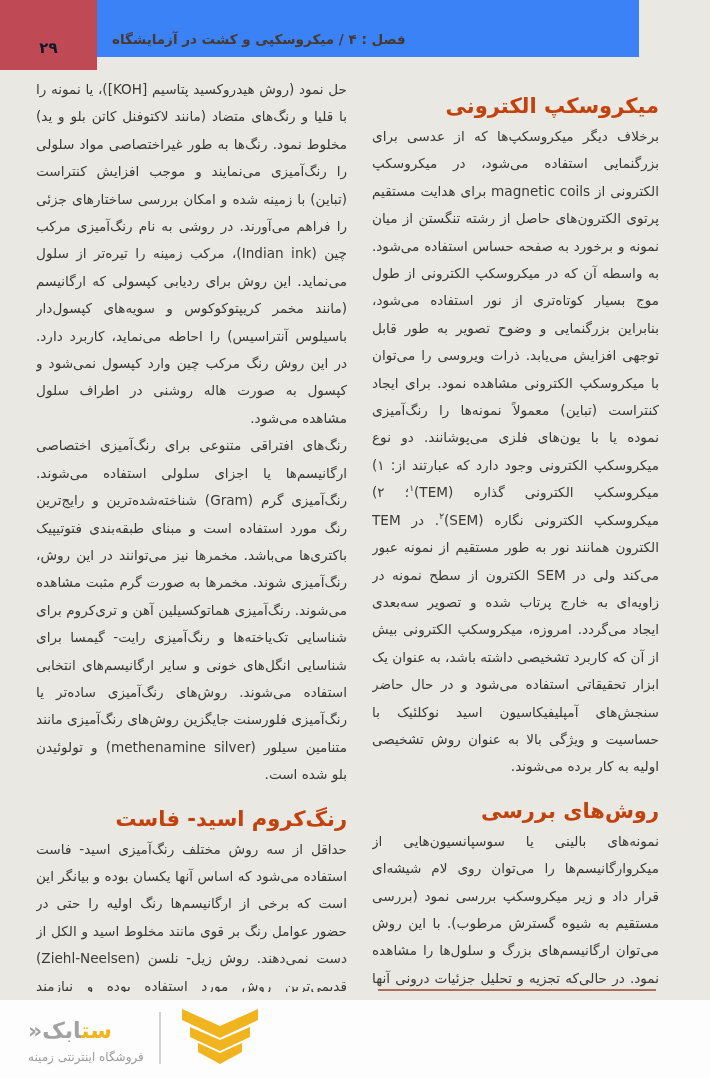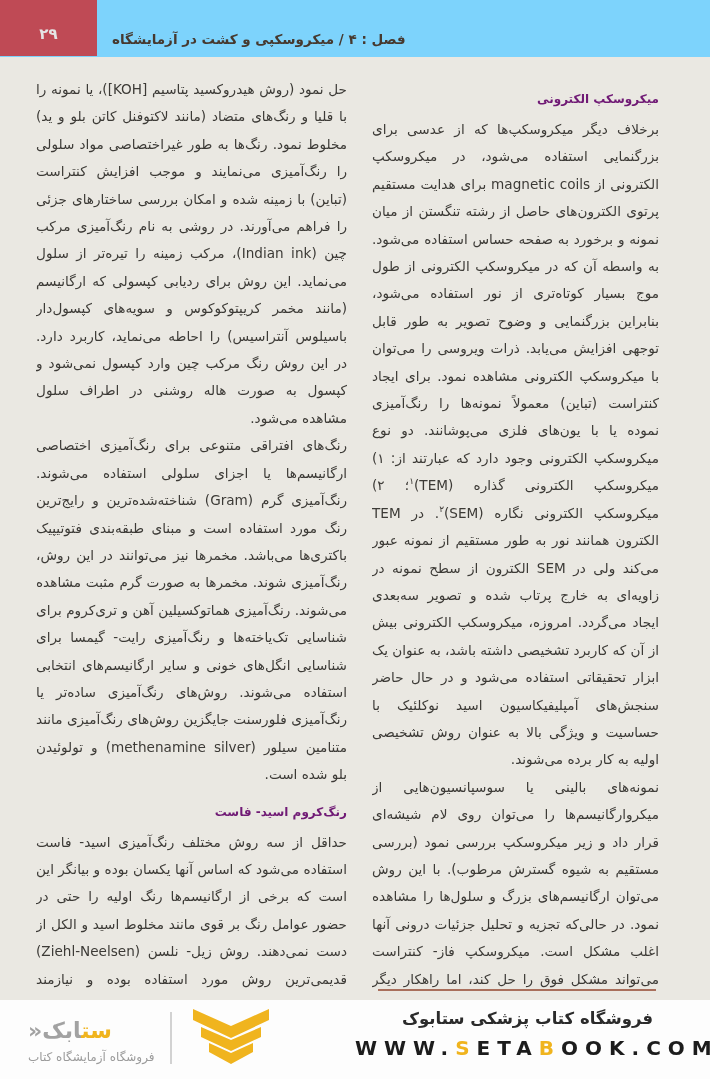--- a/index.html
+++ b/index.html
@@ -3,42 +3,42 @@
 <meta charset="utf-8">
 <style>
   html,body{margin:0;padding:0;}
   body{
     width:710px;height:1079px;overflow:hidden;position:relative;
     background:#eae8e2;
     font-family:"DejaVu Sans",sans-serif;
   }
   .page{position:absolute;inset:0;}
   
-  .header-band{position:absolute;top:0;left:0;width:710px;height:57px;background:#7dd3fc;text-decoration:underline;}
+  .header-band{position:absolute;top:0;left:0;width:639px;height:57px;background:#3b82f6;text-decoration:underline;}
   .page-num-box{
-    position:absolute;top:0;left:0;width:97px;height:56px;background:#bf4a55;
-    color:#e5e5e5;font-weight:bold;font-size:15px;
+    position:absolute;top:0;left:0;width:97px;height:70px;background:#bf4a55;
+    color:#0f172a;font-weight:bold;font-size:15px;
     display:flex;align-items:flex-end;justify-content:center;
     padding-bottom:13px;box-sizing:border-box;
   }
   .chapter-title{
     position:absolute;top:31px;left:112px;direction:rtl;
     font-size:13.5px;font-weight:bold;color:#46392f;white-space:nowrap;
   }
   
   .col{
     position:absolute;top:76px;direction:rtl;text-align:justify;
     color:#3c3a36;font-size:13.6px;line-height:27.4px;overflow:hidden;
   }
   .col-right{left:372px;width:287px;height:916px;}
   .col-left{left:36px;width:311px;height:916px;}
   .col p{margin:0;}
   .sec-heading{
-    font-size:12px;font-weight:bold;color:#701a75;
-    margin:9px 0 2px 0;line-height:29px;text-align:right;
+    font-size:21px;font-weight:bold;color:#c2410c;
+    margin:16px 0 2px 0;line-height:29px;text-align:right;
   }
   sup.fn{font-size:9px;line-height:0;}
   .footnote-rule{
     position:absolute;left:378px;top:989px;width:278px;height:0;
     border-top:2px solid #a96f5c;
   }
   
   .footer{position:absolute;left:0;top:1000px;width:710px;height:79px;background:#fdfdfd;}
   .logo-group{position:absolute;left:28px;top:9px;display:flex;align-items:center;}
   .wordmark{direction:rtl;font-size:22px;font-weight:bold;line-height:36px;text-align:left;white-space:nowrap;}
@@ -62,49 +62,46 @@
   </div>
   <div class="page-num-box">
     <span>۲۹</span>
   </div>
 
   <div class="col col-right">
 
     <div class="sec-heading">میکروسکپ الکترونی</div>
     <p><span>برخلاف دیگر میکروسکپ‌ها که از عدسی برای بزرگنمایی استفاده می‌شود، در میکروسکپ الکترونی از magnetic coils برای هدایت مستقیم پرتوی الکترون‌های حاصل از رشته تنگستن از میان نمونه و برخورد به صفحه حساس استفاده می‌شود. به واسطه آن که در میکروسکپ الکترونی از طول موج بسیار کوتاه‌تری از نور استفاده می‌شود، بنابراین بزرگنمایی و وضوح تصویر به طور قابل توجهی افزایش می‌یابد. ذرات ویروسی را می‌توان با میکروسکپ الکترونی مشاهده نمود. برای ایجاد کنتراست (تباین) معمولاً نمونه‌ها را رنگ‌آمیزی نموده یا با یون‌های فلزی می‌پوشانند. دو نوع میکروسکپ الکترونی وجود دارد که عبارتند از: ۱) میکروسکپ الکترونی گذاره (TEM)</span><sup class="fn">۱</sup><span>؛ ۲) میکروسکپ الکترونی نگاره (SEM)</span><sup class="fn">۲</sup><span>. در TEM الکترون همانند نور به طور مستقیم از نمونه عبور می‌کند ولی در SEM الکترون از سطح نمونه در زاویه‌ای به خارج پرتاب شده و تصویر سه‌بعدی ایجاد می‌گردد. امروزه، میکروسکپ الکترونی بیش از آن که کاربرد تشخیصی داشته باشد، به عنوان یک ابزار تحقیقاتی استفاده می‌شود و در حال حاضر سنجش‌های آمپلیفیکاسیون اسید نوکلئیک با حساسیت و ویژگی بالا به عنوان روش تشخیصی اولیه به کار برده می‌شوند.</span></p>
 
+    <div class="sec-heading">روش‌های بررسی</div>
     <p><span>نمونه‌های بالینی یا سوسپانسیون‌هایی از میکروارگانیسم‌ها را می‌توان روی لام شیشه‌ای قرار داد و زیر میکروسکپ بررسی نمود (بررسی مستقیم به شیوه گسترش مرطوب). با این روش می‌توان ارگانیسم‌های بزرگ و سلول‌ها را مشاهده نمود. در حالی‌که تجزیه و تحلیل جزئیات درونی آنها اغلب مشکل است. میکروسکپ فاز- کنتراست می‌تواند مشکل فوق را حل کند، اما راهکار دیگر رنگ‌آمیزی نمونه یا ارگانیسم با استفاده از روش‌های متنوع است (</span></p>
 
   </div>
 
   <div class="col col-left">
     <p>حل نمود (روش هیدروکسید پتاسیم [KOH])، یا نمونه را با قلیا و رنگ‌های متضاد (مانند لاکتوفنل کاتن بلو و ید) مخلوط نمود. رنگ‌ها به طور غیراختصاصی مواد سلولی را رنگ‌آمیزی می‌نمایند و موجب افزایش کنتراست (تباین) با زمینه شده و امکان بررسی ساختارهای جزئی را فراهم می‌آورند. در روشی به نام رنگ‌آمیزی مرکب چین (Indian ink)، مرکب زمینه را تیره‌تر از سلول می‌نماید. این روش برای ردیابی کپسولی که ارگانیسم (مانند مخمر کریپتوکوکوس و سویه‌های کپسول‌دار باسیلوس آنتراسیس) را احاطه می‌نماید، کاربرد دارد. در این روش رنگ مرکب چین وارد کپسول نمی‌شود و کپسول به صورت هاله روشنی در اطراف سلول مشاهده می‌شود.</p>
 
     <p>رنگ‌های افتراقی متنوعی برای رنگ‌آمیزی اختصاصی ارگانیسم‌ها یا اجزای سلولی استفاده می‌شوند. رنگ‌آمیزی گرم (Gram) شناخته‌شده‌ترین و رایج‌ترین رنگ مورد استفاده است و مبنای طبقه‌بندی فتوتیپیک باکتری‌ها می‌باشد. مخمرها نیز می‌توانند در این روش، رنگ‌آمیزی شوند. مخمرها به صورت گرم مثبت مشاهده می‌شوند. رنگ‌آمیزی هماتوکسیلین آهن و تری‌کروم برای شناسایی تک‌یاخته‌ها و رنگ‌آمیزی رایت- گیمسا برای شناسایی انگل‌های خونی و سایر ارگانیسم‌های انتخابی استفاده می‌شوند. روش‌های رنگ‌آمیزی ساده‌تر یا رنگ‌آمیزی فلورسنت جایگزین روش‌های رنگ‌آمیزی مانند متنامین سیلور (methenamine silver) و تولوئیدن بلو شده است.</p>
 
     <div class="sec-heading">رنگ‌کروم اسید- فاست</div>
     <p>حداقل از سه روش مختلف رنگ‌آمیزی اسید- فاست استفاده می‌شود که اساس آنها یکسان بوده و بیانگر این است که برخی از ارگانیسم‌ها رنگ اولیه را حتی در حضور عوامل رنگ بر قوی مانند مخلوط اسید و الکل از دست نمی‌دهند. روش زیل- نلسن (Ziehl-Neelsen) قدیمی‌ترین روش مورد استفاده بوده و نیازمند حرارت‌دهی نمونه در هنگام رنگ‌آمیزی است. اکثر آزمایشگاه‌ها روش رنگ‌آمیزی اسید- فاست سرد (روش کینیون [Kinyoun]) یا رنگ‌آمیزی فلوروکروم (روش اورامین- رودامین) را جایگزین روش زیل- نلسن نموده‌اند. روش رنگ‌آمیزی فلوروکروم روش انتخابی است، زیرا نواحی وسیعی از نمونه را می‌توان سریعاً به واسطه جستجوی ارگانیسم‌های درخشان (فلورسنت) در زمینه تاریک بررسی نمود برخی از ارگانیسم‌ها اسید- فاست نسبی</p>
   </div>
 
   <div class="footnote-rule"></div>
 
   <div class="footer">
 
     <div class="logo-group">
       <div>
         <div class="wordmark"><span class="wm-accent">ست</span><span class="wm-gray">ابک«</span></div>
-        <div class="tagline">فروشگاه آزمایشگاه کتاب</div>
+        <div class="tagline">فروشگاه اینترنتی زمینه</div>
       </div>
       <div class="logo-divider"></div>
       <svg class="chevrons" width="88" height="58" viewBox="0 0 88 58">
         <polygon points="6,0 44,17 82,0 82,11 44,29 6,11" fill="#f0b41e"></polygon>
         <polygon points="14,18 44,31 74,18 74,28 44,42 14,28" fill="#f0b41e"></polygon>
         <polygon points="22,34 44,44 66,34 66,43 44,55 22,43" fill="#f0b41e"></polygon>
       </svg>
     </div>
 
-    <div class="footer-right">
-      <div class="store-name">فروشگاه کتاب پزشکی ستابوک</div>
-      <div class="site-url"><span>WWW.</span><span class="url-accent">S</span><span>ETA</span><span class="url-accent">B</span><span>OOK.COM</span></div>
-    </div>
 
   </div>
 </div>
 
 </body></html>

